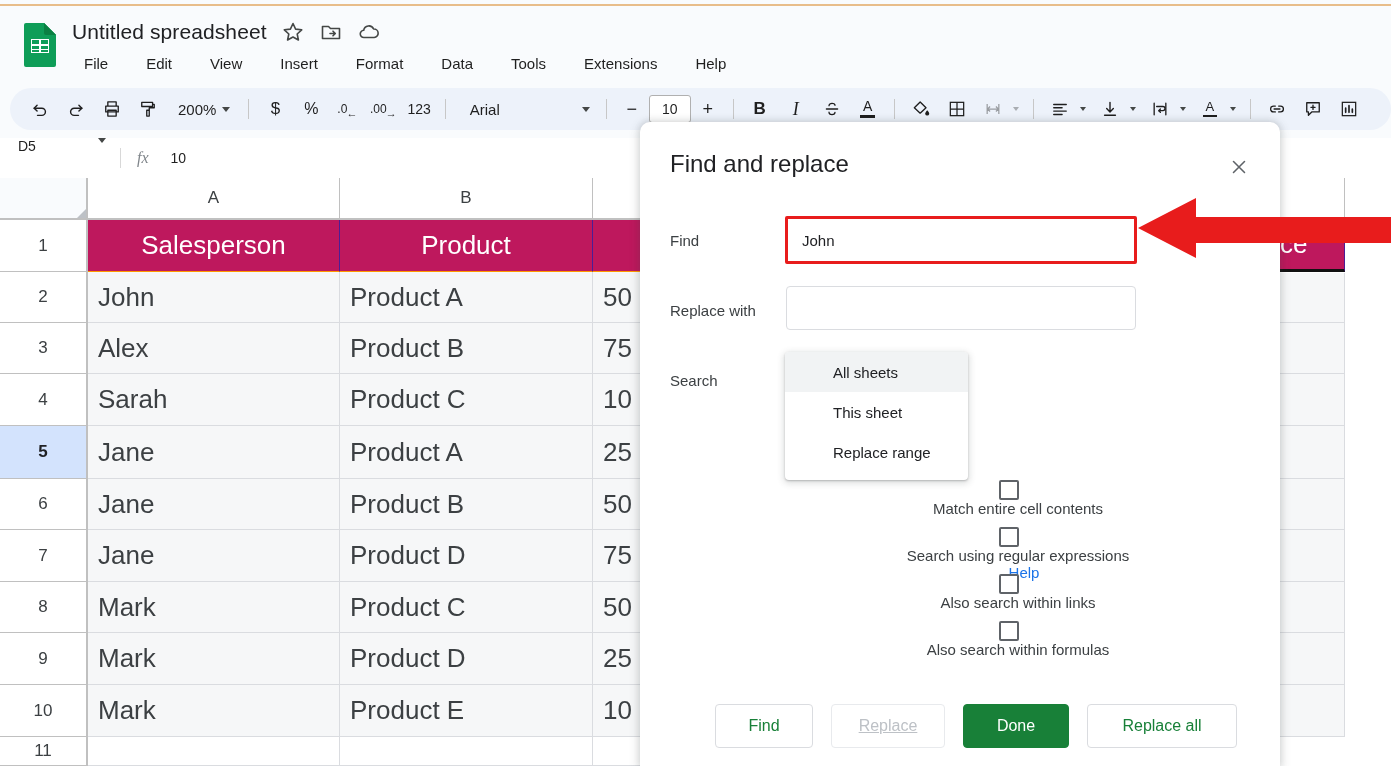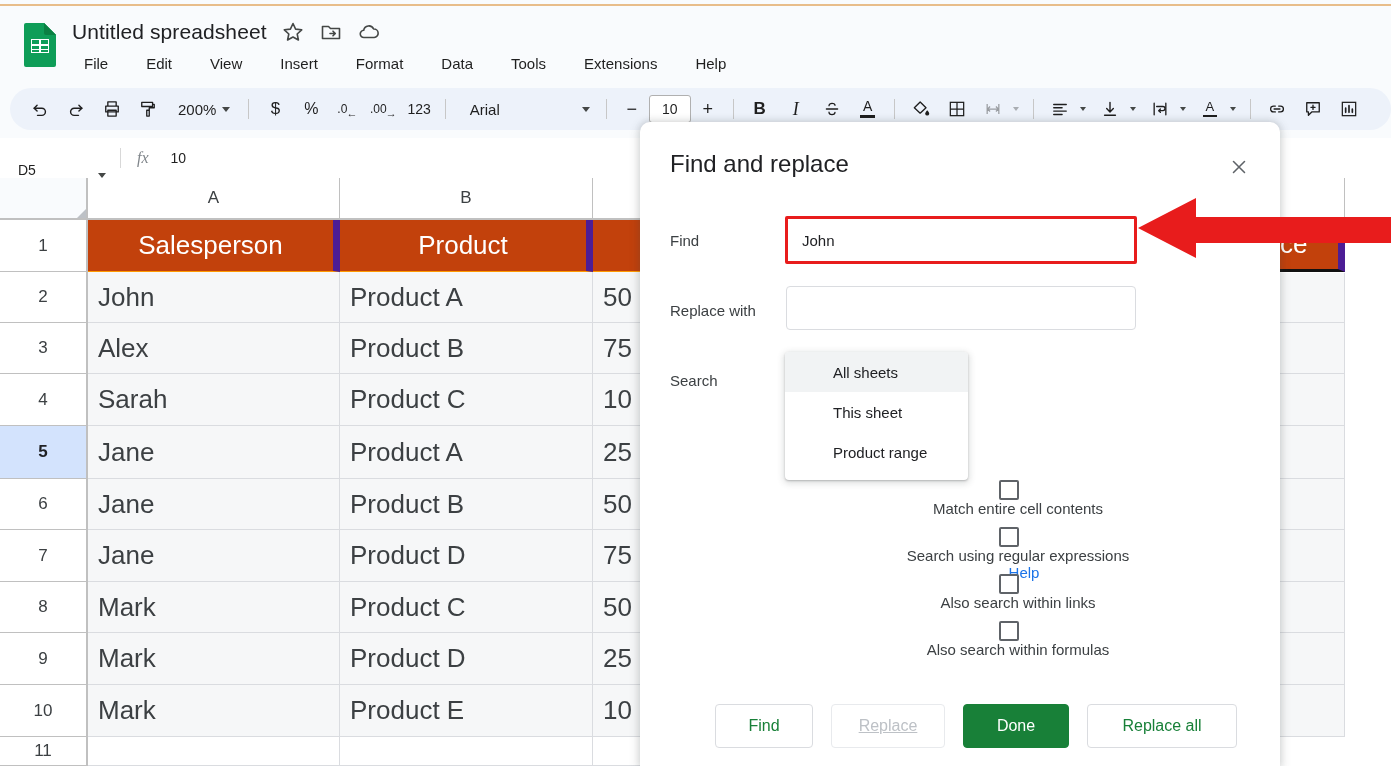--- a/index.html
+++ b/index.html
@@ -127,21 +127,21 @@
   
   .formulabar {
     position: absolute; left: 0; top: 138px;
     width: 1391px; height: 40px;
     background: #ffffff;
     border-bottom: 1px solid #e1e3e1;
     display: flex; align-items: center;
   }
   .namebox {
     width: 120px; height: 100%;
-    display:flex; align-items:flex-end; justify-content: space-between;
+    display:flex; align-items:flex-start; justify-content: space-between;
     padding: 0 14px 0 18px; box-sizing: border-box;
     font-size: 14px; color: #1f1f1f; gap: 24px;
   }
   .fb-sep { width:1px; height:20px; background:#d8d8d8; }
   .fx {
     font-family: "Liberation Serif", serif; font-style: italic;
     font-size: 16px; color: #80868b; margin: 0 22px 0 16px;
   }
   .fb-value { font-size: 14px; color: #1f1f1f; }
 
@@ -185,23 +185,23 @@
     position:absolute;
     box-sizing:border-box;
     border-right:1px solid #dadce0;
     border-bottom:1px solid #dadce0;
     display:flex; align-items:center;
     padding-left:10px;
     font-size:26px; color:#3c4043;
     white-space:nowrap; overflow:hidden;
   }
   .cell.hdr {
-    background:#c2410c; color:#ffffff;
+    background:#be185d; color:#ffffff;
     justify-content:center; padding-left:0;
-    border-right:7px solid #4c1d95; border-bottom:1px solid #f90;
+    border-right:1px solid #4c1d95; border-bottom:1px solid #f90;
   }
   .cell.alt { background:#f6f7f8; }
   .cell.empty { background:#ffffff; }
   .cell.selbottom { border-bottom: 3px solid #111; }
 
   
   .dialog {
     position:absolute; left:640px; top:122px;
     width:640px; height:644px;
     background:#ffffff;
@@ -614,21 +614,21 @@
 
     <div class="field-label" style="left:30px; top:180px;">Replace with</div>
     <div class="field-input" style="left:146px; top:164px; width:350px;"></div>
     <div class="field-input" style="left:146px;top:164px;width:350px;border:none;background:transparent;color:#9aa0a6;" title=""></div>
 
     <div class="field-label" style="left:30px; top:250px;">Search</div>
 
     <div class="dropdown">
       <div class="dd-item active">All sheets</div>
       <div class="dd-item">This sheet</div>
-      <div class="dd-item">Product range</div>
+      <div class="dd-item">Replace range</div>
     </div>
 
     <div class="checks">
       <div class="check-row">
         <span class="cbox"></span>
         <span class="check-label">Match entire cell contents</span>
       </div>
       <div class="check-row">
         <span class="cbox"></span>
         <span class="check-label">Search using regular expressions</span>

